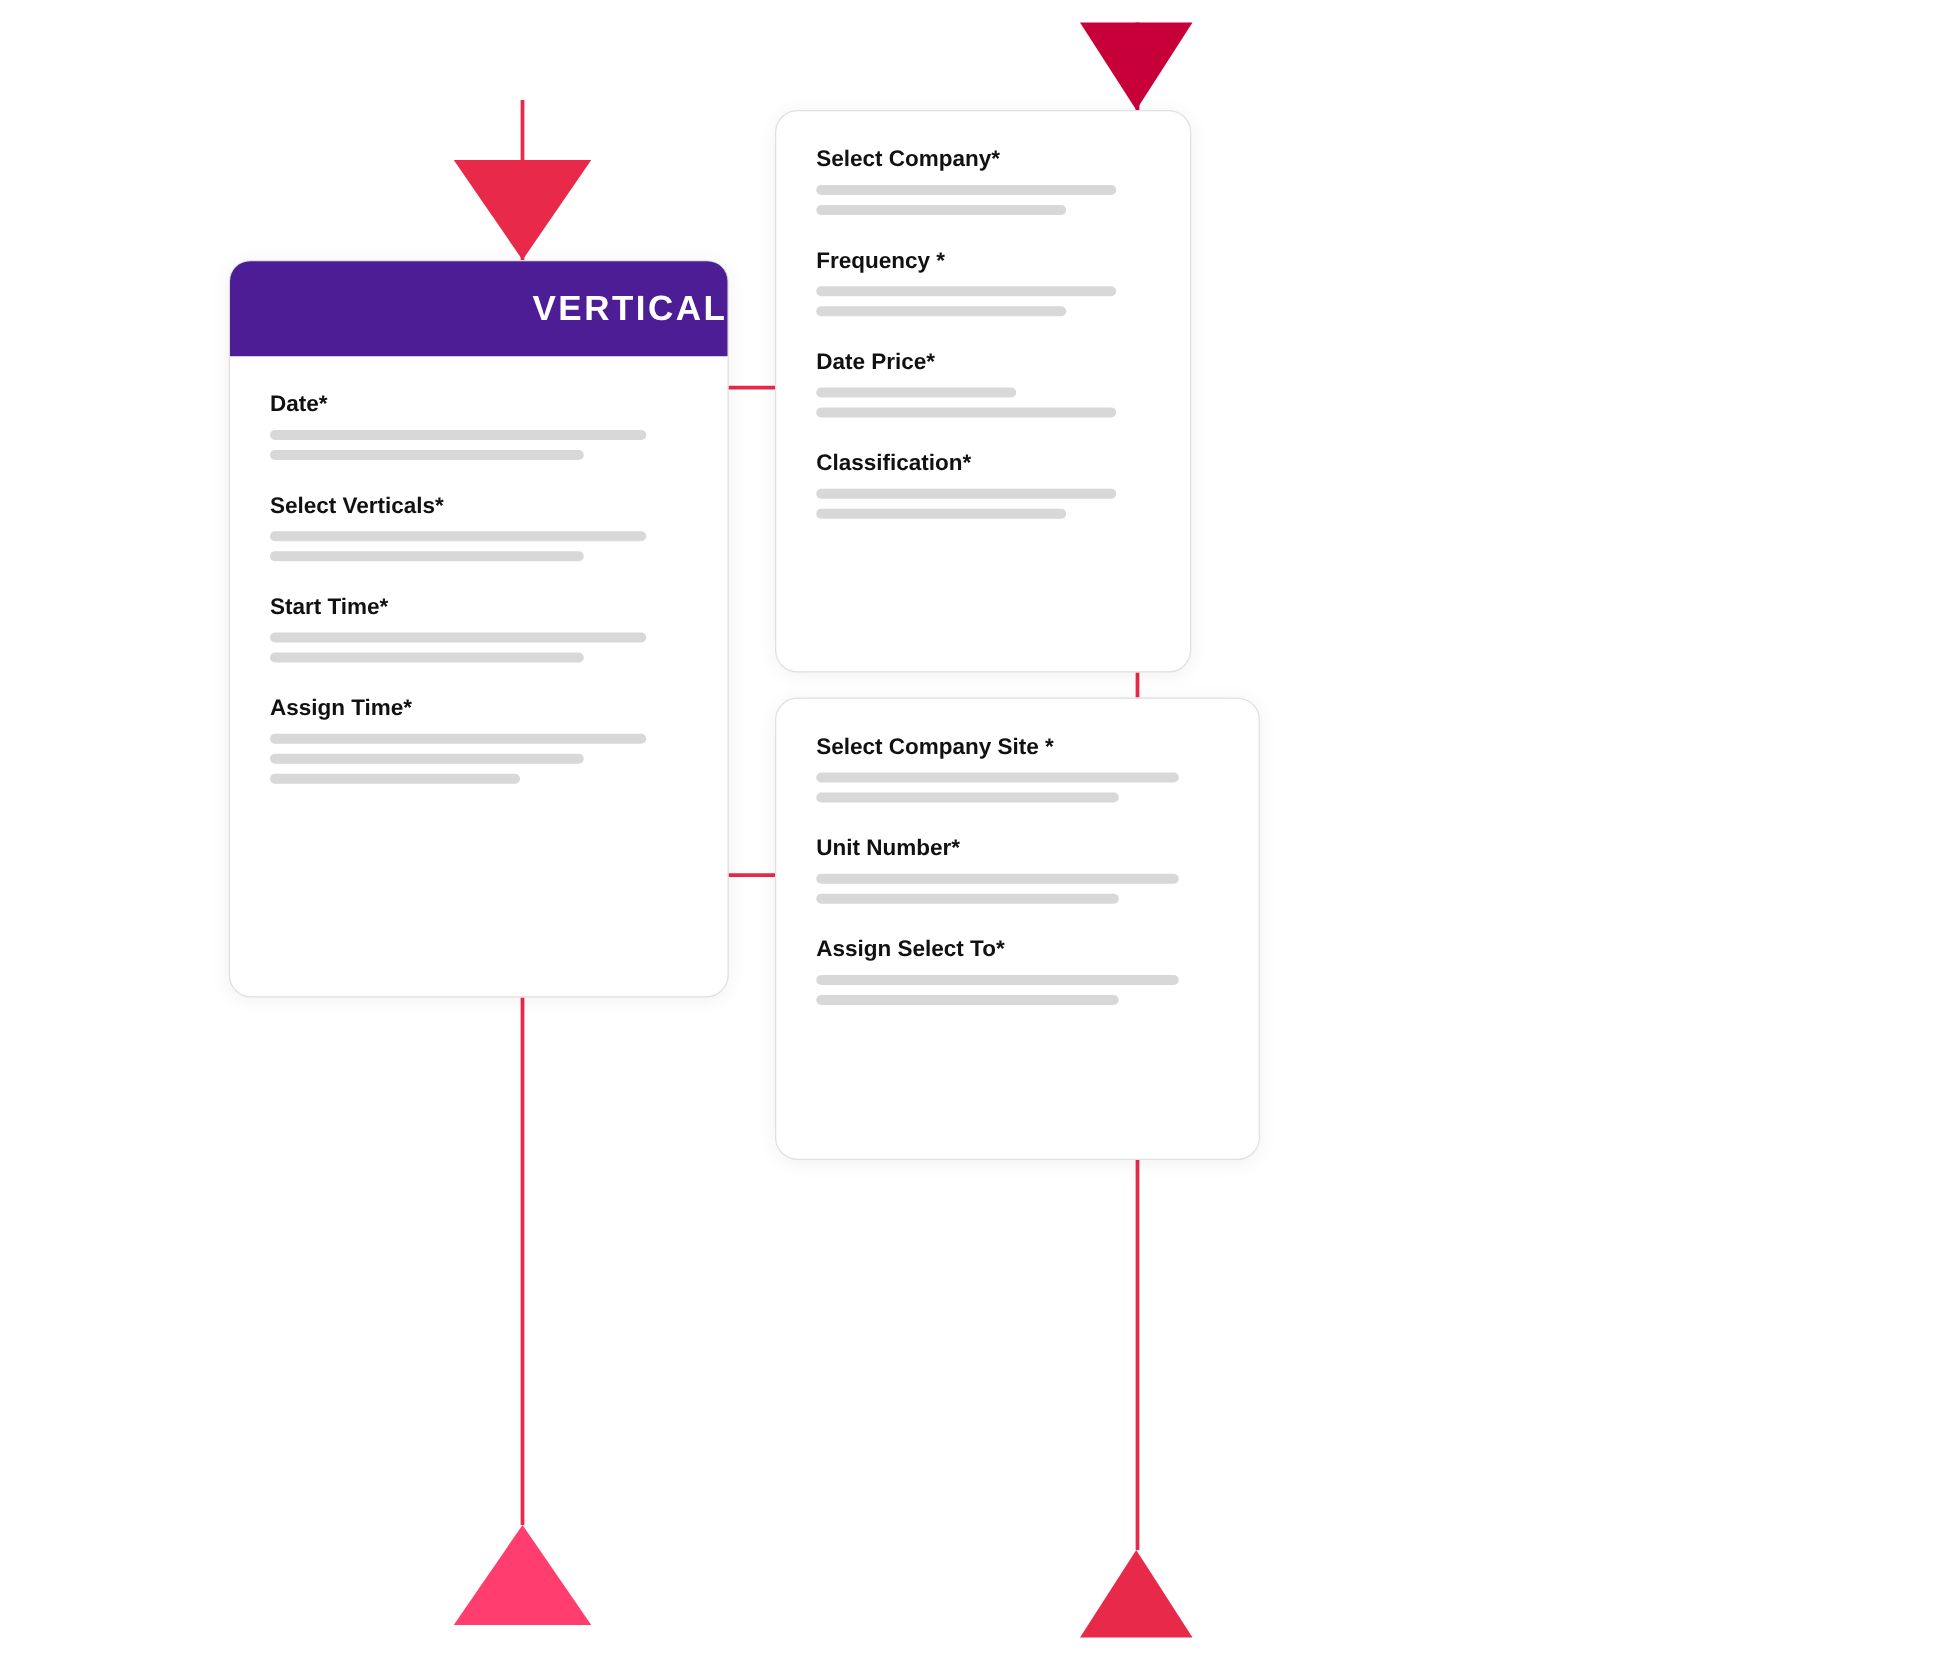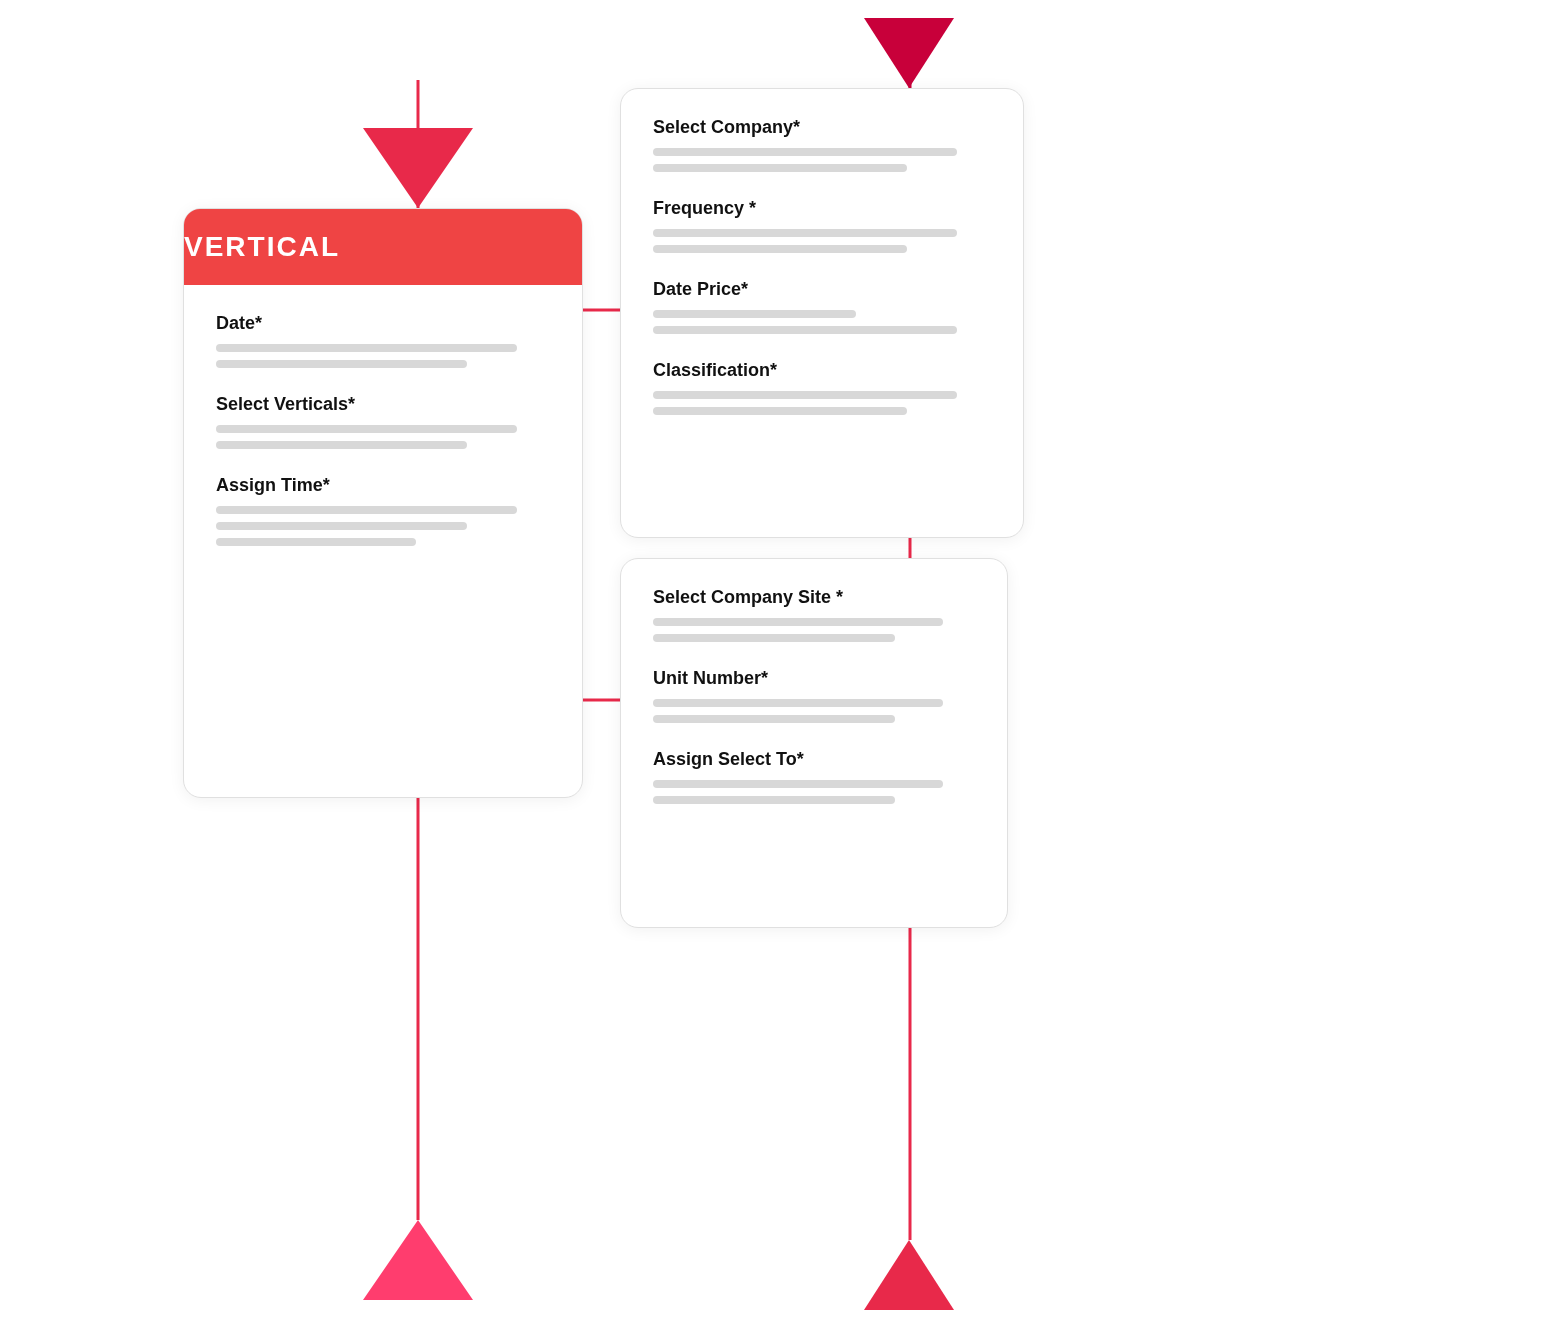--- a/index.html
+++ b/index.html
@@ -38,24 +38,24 @@
 
     
     .card-vertical {
       left: 183px;
       top: 208px;
       width: 400px;
       min-height: 590px;
     }
 
     .card-vertical .card-header {
-      background: #ef4444;
+      background: #4c1d95;
       border-radius: 16px 16px 0 0;
       padding: 22px 0;
-      text-align: left;
+      text-align: right;
     }
 
     .card-vertical .card-header-title {
       color: #fff;
       font-size: 28px;
       font-weight: 900;
       letter-spacing: 2px;
       text-transform: uppercase;
     }
 
@@ -82,21 +82,21 @@
     .field-line.mid   { width: 75%; }
 
     .field-group {
       margin-bottom: 26px;
     }
 
     
     .card-company {
       left: 620px;
       top: 88px;
-      width: 404px;
+      width: 333px;
       min-height: 450px;
     }
 
     
     .card-site {
       left: 620px;
       top: 558px;
       width: 388px;
       min-height: 370px;
     }
@@ -185,20 +185,25 @@
         <div class="field-line long"></div>
         <div class="field-line mid"></div>
       </div>
 
       <div class="field-group">
         <div class="field-label">Select Verticals*</div>
         <div class="field-line long"></div>
         <div class="field-line mid"></div>
       </div>
 
+      <div class="field-group">
+        <div class="field-label">Start Time*</div>
+        <div class="field-line long"></div>
+        <div class="field-line mid"></div>
+      </div>
 
       <div class="field-group">
         <div class="field-label">Assign Time*</div>
         <div class="field-line long"></div>
         <div class="field-line mid"></div>
         <div class="field-line short"></div>
       </div>
 
     </div>
   </div>

